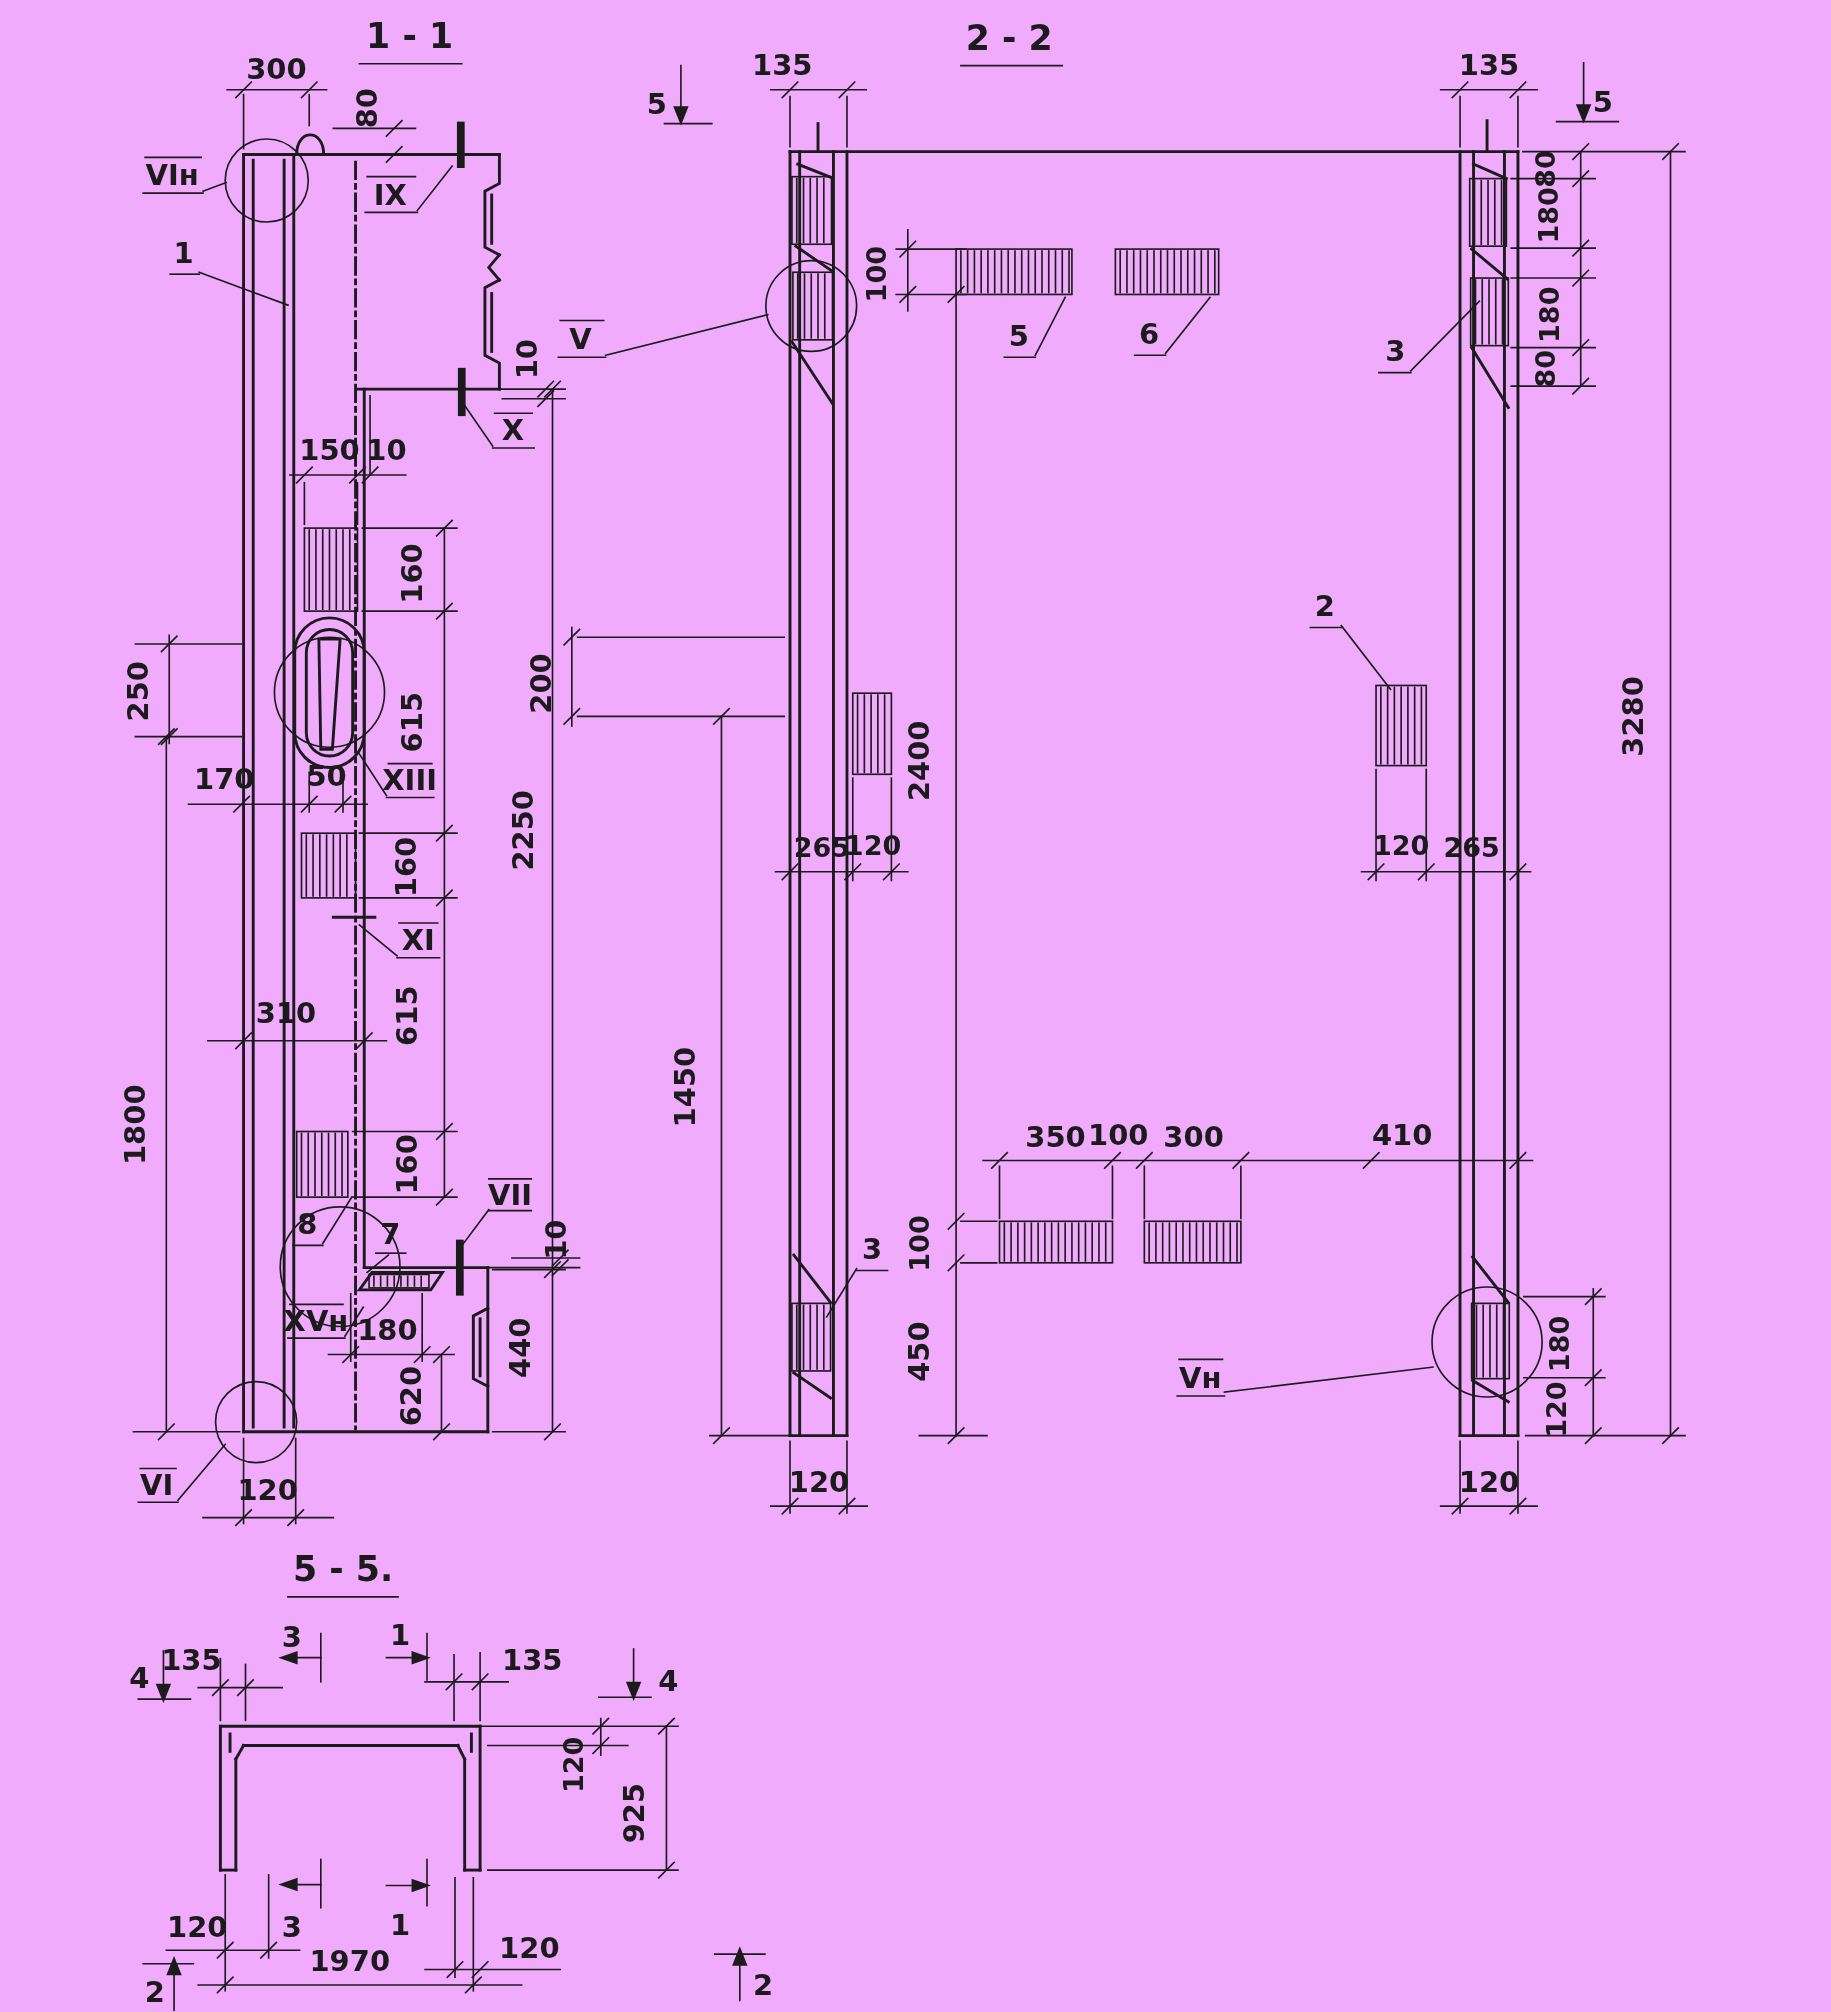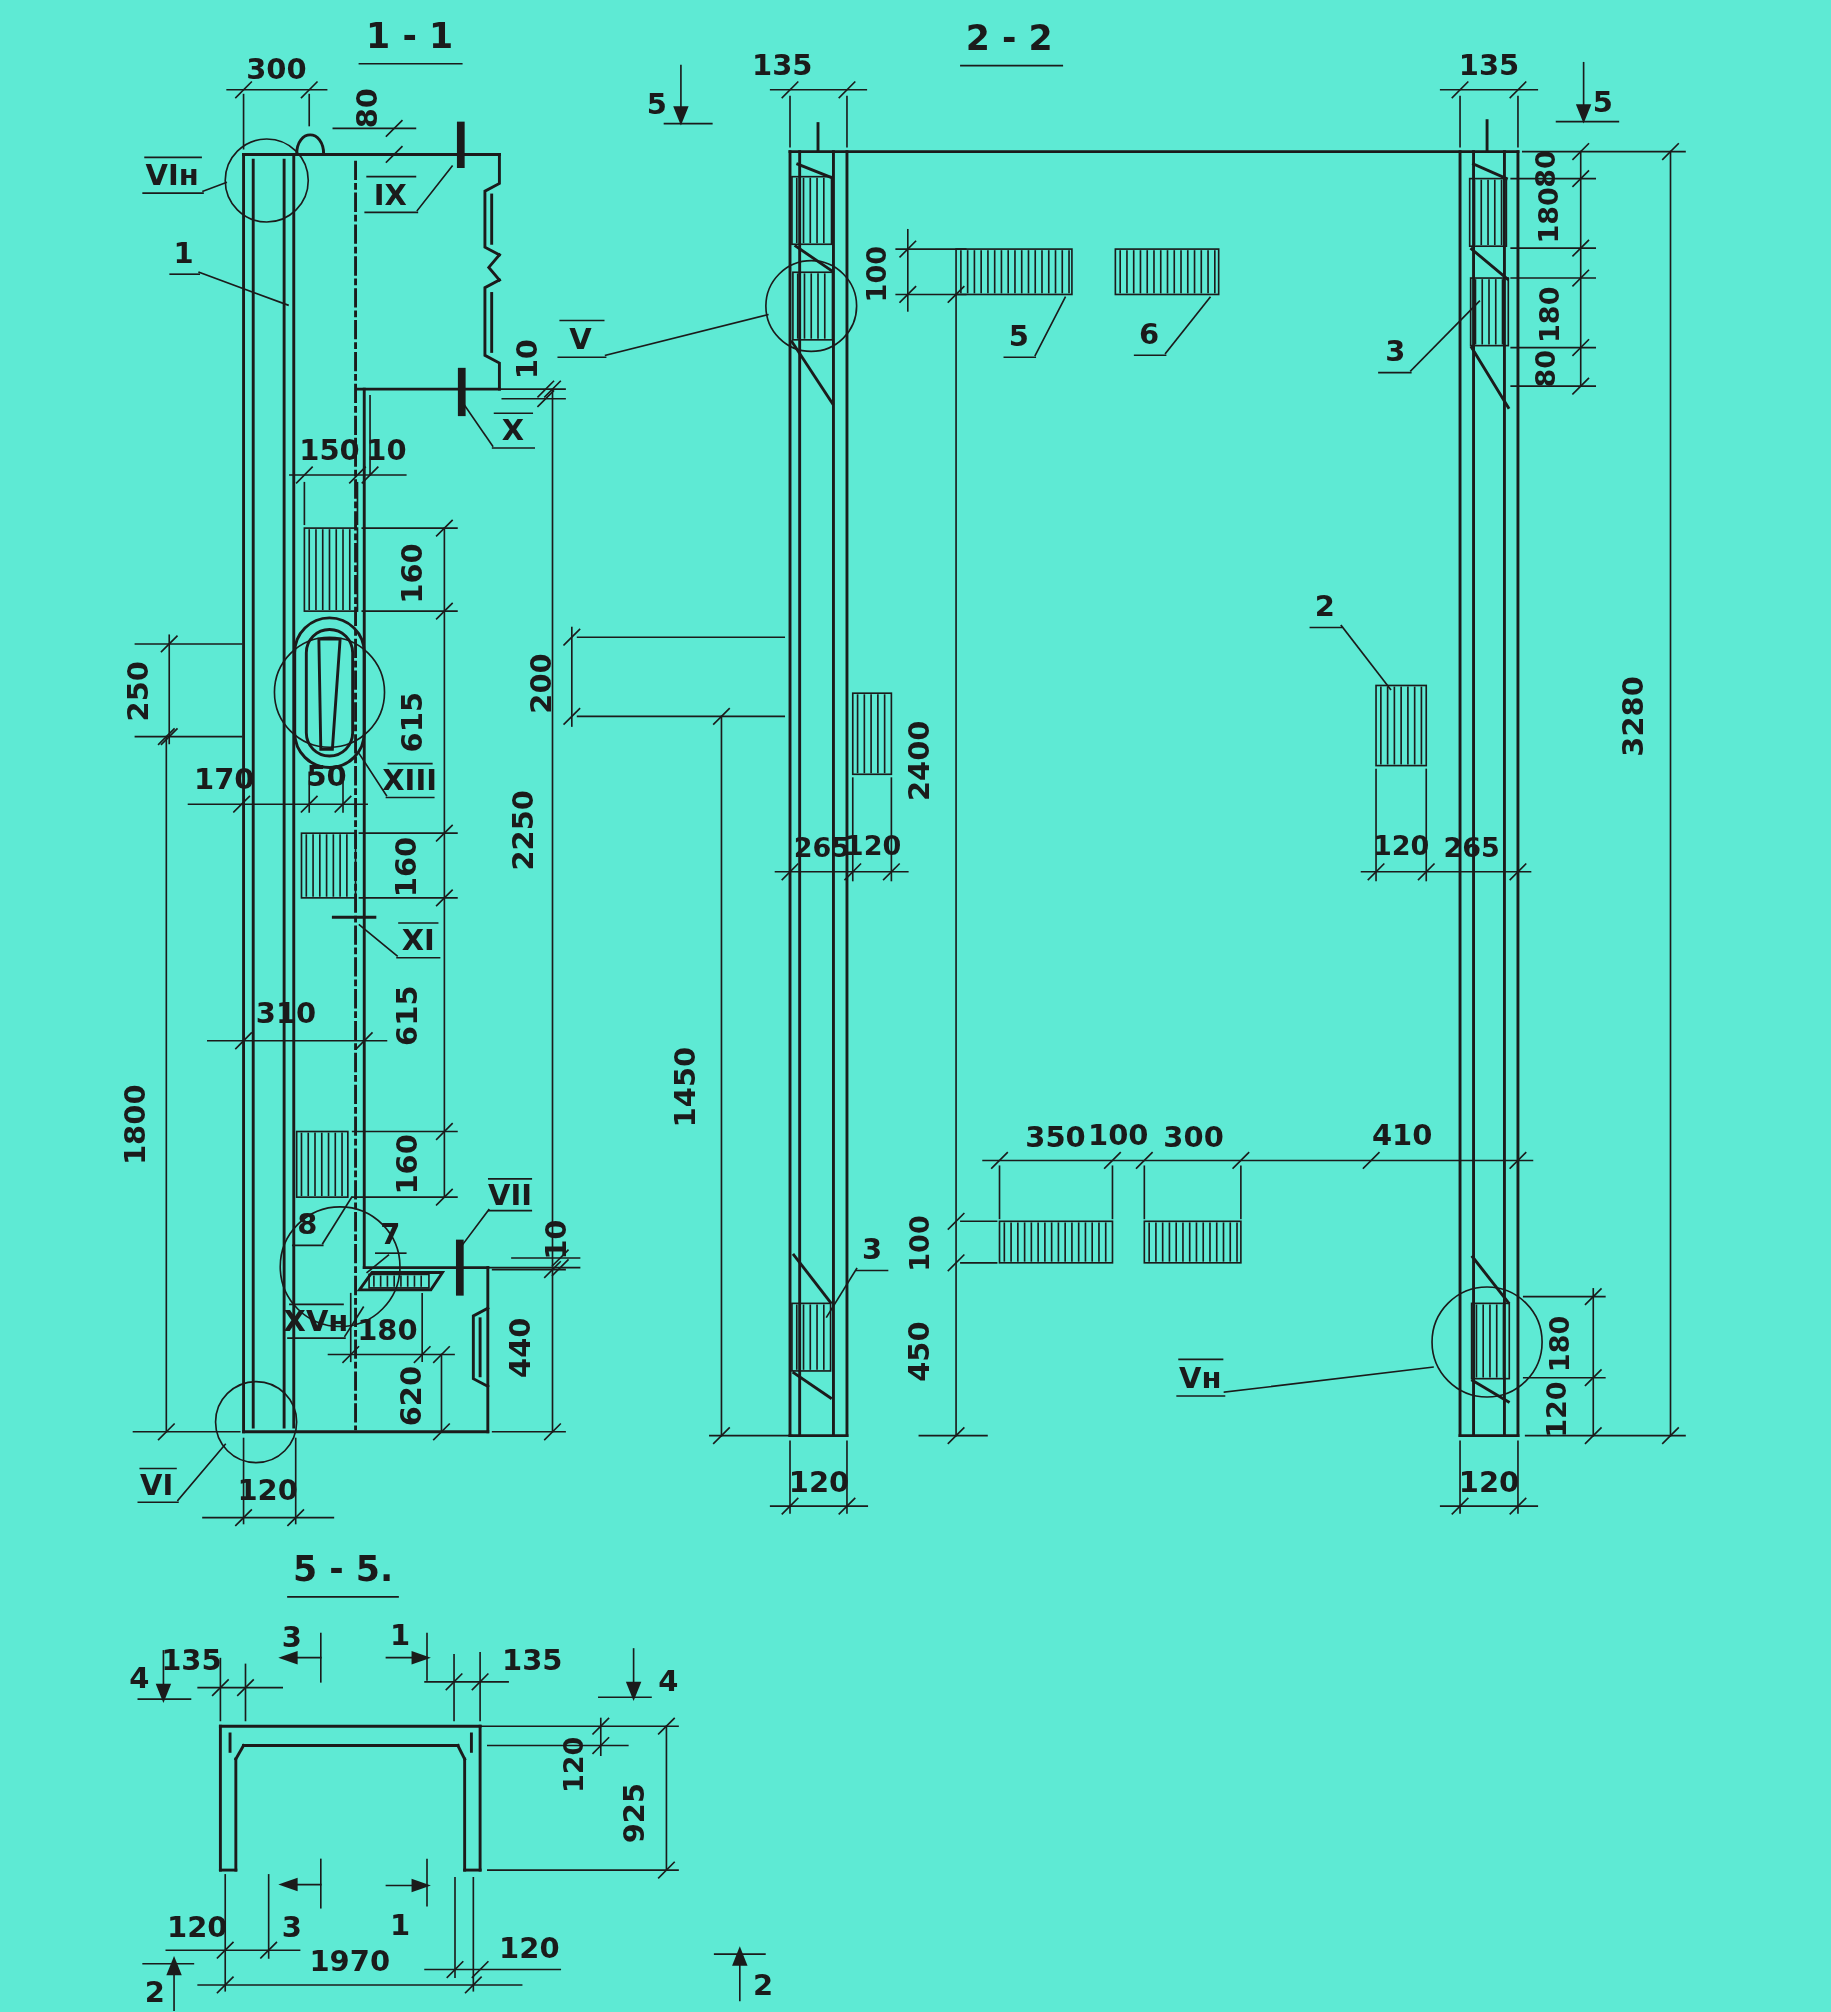--- a/index.html
+++ b/index.html
@@ -1,16 +1,16 @@
 <!DOCTYPE html>
 <html><head>
 <meta charset="utf-8">
 <style>
   html,body{margin:0;padding:0;background:#e8e8e6;}
-  .sheet{width:1832px;height:2012px;background:#5eead4;position:relative;}
+  .sheet{width:1832px;height:2012px;background:#f0abfc;position:relative;}
   svg{display:block}
   svg line, svg path, svg rect, svg circle, svg polyline{stroke:#1b1b1b;fill:none;stroke-linecap:square}
   g.w2 line, g.w2 path, g.w2 rect, g.w2 circle, g.w2 polyline{stroke-width:1.7}
   g.w3 line, g.w3 path, g.w3 rect, g.w3 circle, g.w3 polyline{stroke-width:3}
   g.w8 line{stroke-width:8}
   .tick{stroke-width:2.6}
   .hatchln{stroke-width:2.2}
   .dash{stroke-dasharray:17 6 4 6}
   .arrow{fill:#1b1b1b;stroke:none}
   text{font:700 30px "DejaVu Sans",sans-serif;fill:#1b1b1b;stroke:none !important;text-anchor:middle}

